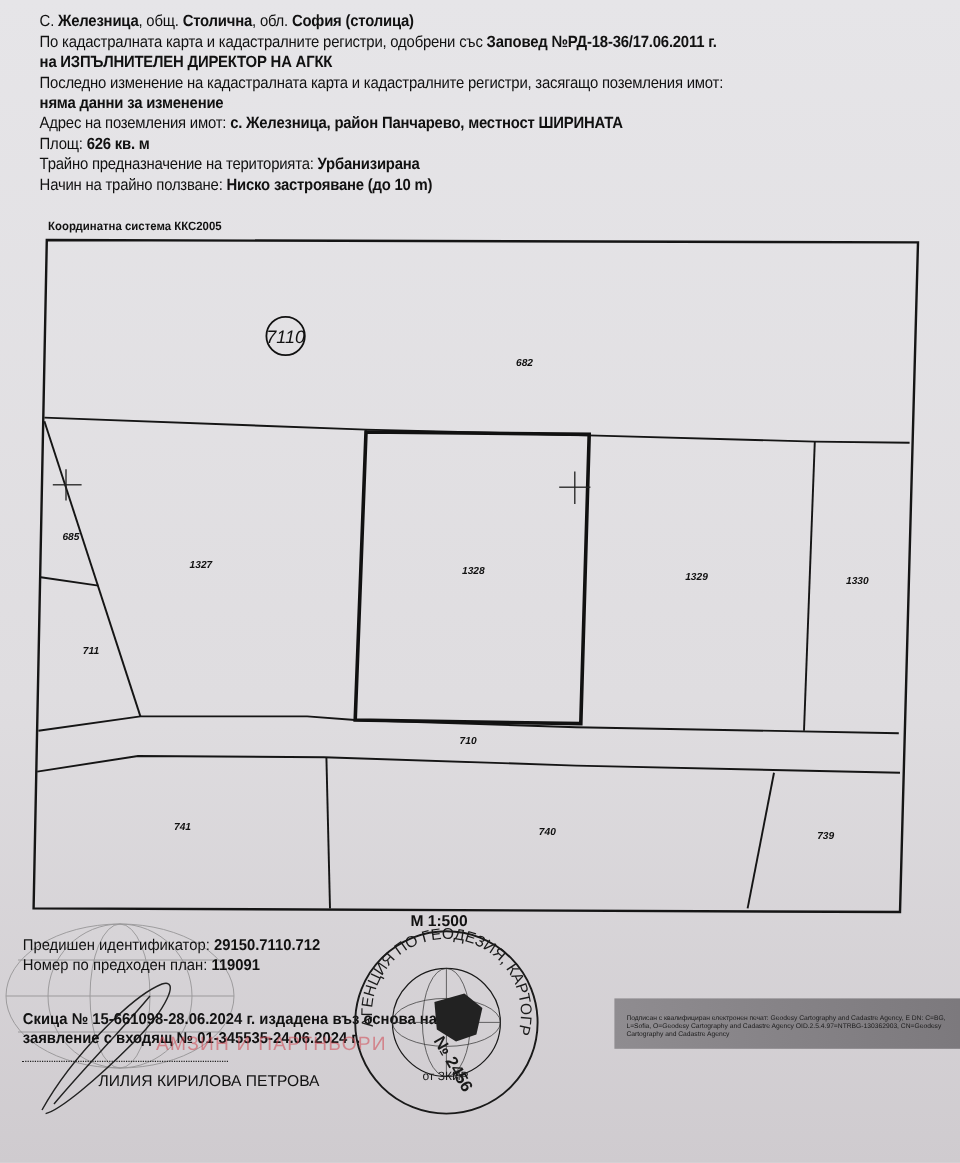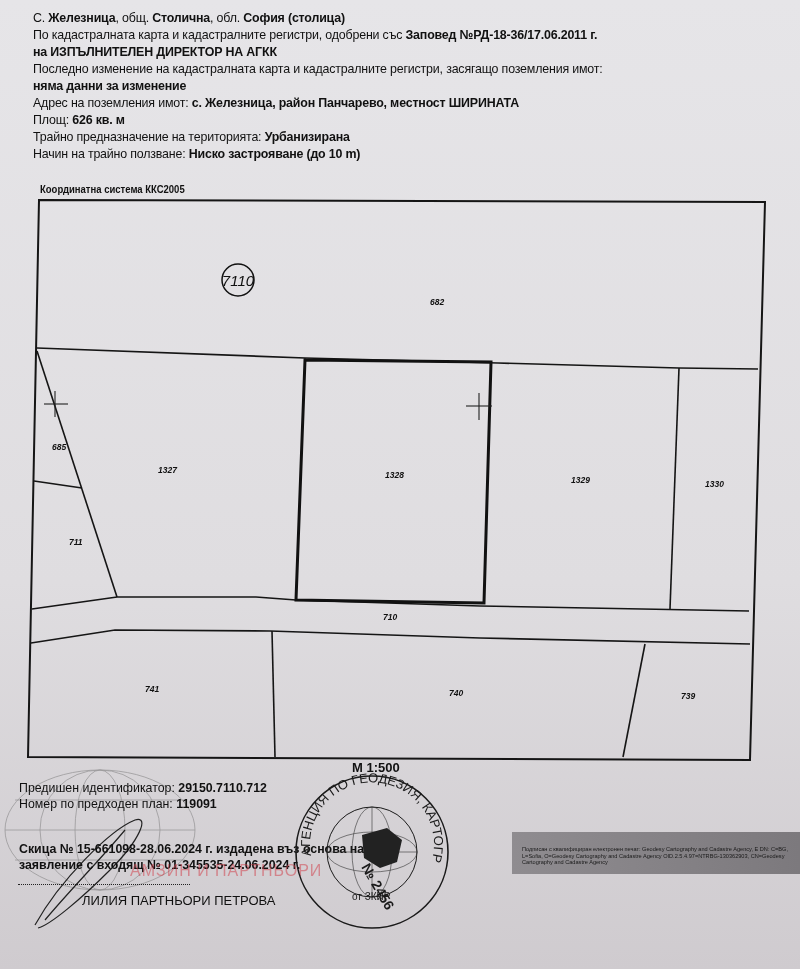--- a/index.html
+++ b/index.html
@@ -11,21 +11,21 @@
   }
   .paper {
     position: absolute; left: 0; top: 0; width: 800px; height: 969px;
     background: linear-gradient(180deg, #e6e5e8 0%, #dfdde0 60%, #cfcbcf 100%);
   }
   .hdr { position: absolute; left: 33px; font-size: 13.5px; line-height: 17px; white-space: nowrap; letter-spacing: -0.2px; transform: scaleX(0.92); transform-origin: left; }
   .hdr b { font-weight: bold; }
   .coord-label { position: absolute; left: 40px; top: 184px; font-size: 10px; font-weight: bold; transform: scaleX(0.95); transform-origin:left; }
   svg.map { position: absolute; left: 0; top: 0; }
   .plabel { font-family: "Liberation Sans", sans-serif; font-size: 8.5px; font-weight: bold; font-style: italic; fill: #111; }
-  .scale { position: absolute; left: 352px; top: 760px; font-size: 13px; font-weight: bold; text-align: center; }
+  .scale { position: absolute; left: 342px; top: 760px; font-size: 13px; font-weight: bold; text-align: center; }
   .foot { position: absolute; left: 19px; font-size: 13px; line-height: 16px; white-space: nowrap; transform: scaleX(0.95); transform-origin: left; }
   .foot b { font-weight: bold; }
   .dots { position: absolute; left: 18px; top: 884px; width: 172px; border-top: 1.5px dotted #222; }
   .signer { position: absolute; left: 82px; top: 893px; font-size: 13px; }
   .watermark { position: absolute; left: 130px; top: 862px; font-size: 16px; font-weight: normal; color: rgba(210,70,80,0.55); letter-spacing: 1px; }
   .esign {
     position: absolute; left: 512px; top: 832px; width: 288px; height: 42px;
     background: linear-gradient(90deg, #8f8c90 0%, #7c797d 100%);
   }
   .esign-text { position: absolute; left: 522px; top: 846px; font-size: 5.6px; line-height: 6.6px; color: #1a1a1a; width: 270px; }
@@ -125,21 +125,21 @@
 <div class="foot" style="top:780px">
   <span>Предишен идентификатор: </span><b>29150.7110.712</b>
 </div>
 <div class="foot" style="top:796px">
   <span>Номер по предходен план: </span><b>119091</b>
 </div>
 <div class="foot" style="top:841px; font-weight:bold">Скица № 15-661098-28.06.2024 г. издадена въз основа на</div>
 <div class="foot" style="top:857px; font-weight:bold">заявление с входящ № 01-345535-24.06.2024 г.</div>
 <div class="watermark">АМЗИН И ПАРТНЬОРИ</div>
 <div class="dots"></div>
-<div class="signer">ЛИЛИЯ ПАРТНЬОРИ ПЕТРОВА</div>
+<div class="signer">ЛИЛИЯ КИРИЛОВА ПЕТРОВА</div>
 
 <svg class="stamp" width="160" height="165">
   <defs>
     <path id="stampArc" d="M20,90 A62,62 0 1,1 140,90"></path>
     <path id="stampArcBottom" d="M40,118 A50,50 0 0,0 125,118"></path>
   </defs>
   <circle cx="80" cy="82" r="76" stroke="#1a1a1a" stroke-width="1.6" fill="none"></circle>
   <circle cx="80" cy="82" r="45" stroke="#1a1a1a" stroke-width="1" fill="none"></circle>
   <g stroke="#333" stroke-width="0.6" fill="none">
     <ellipse cx="80" cy="82" rx="45" ry="20"></ellipse>

